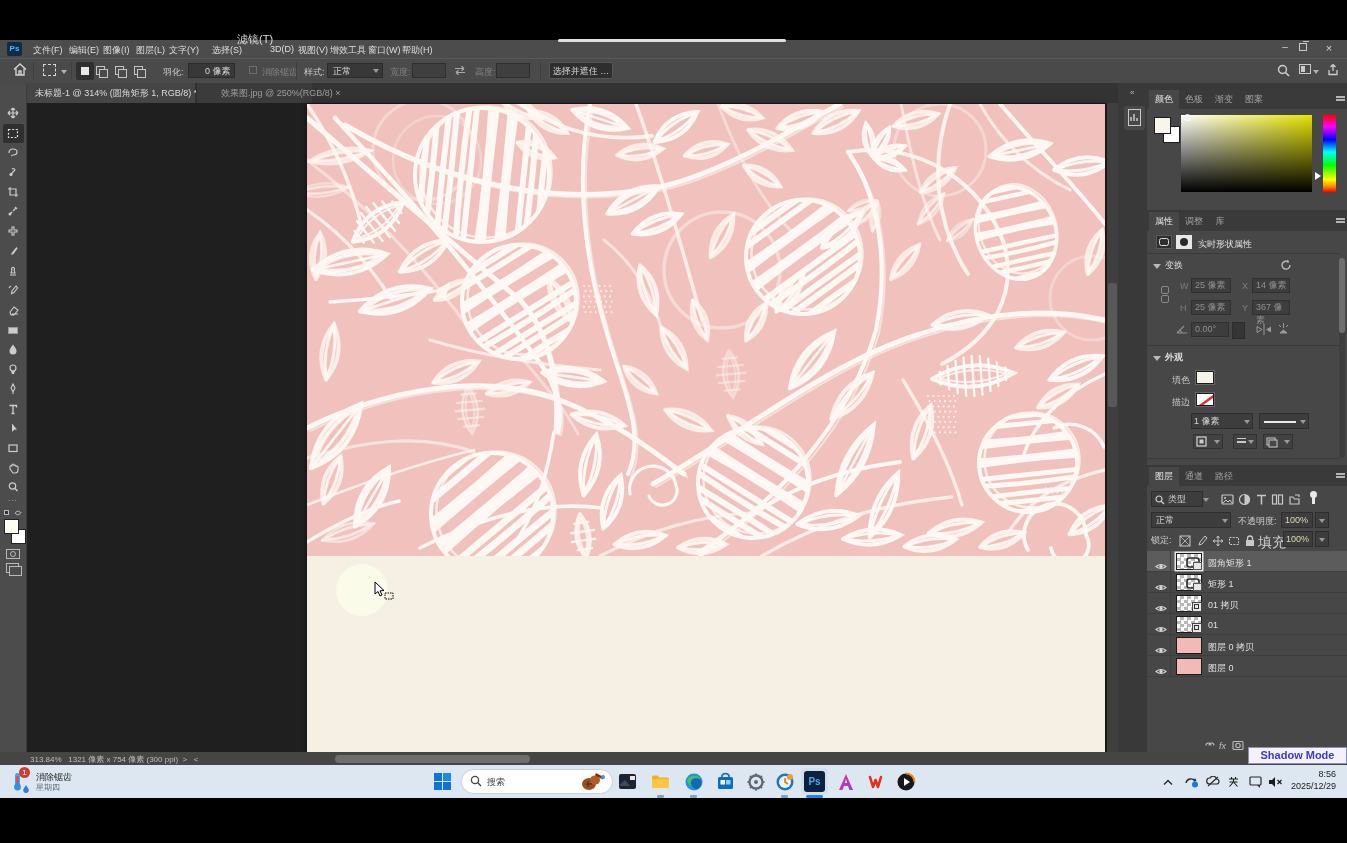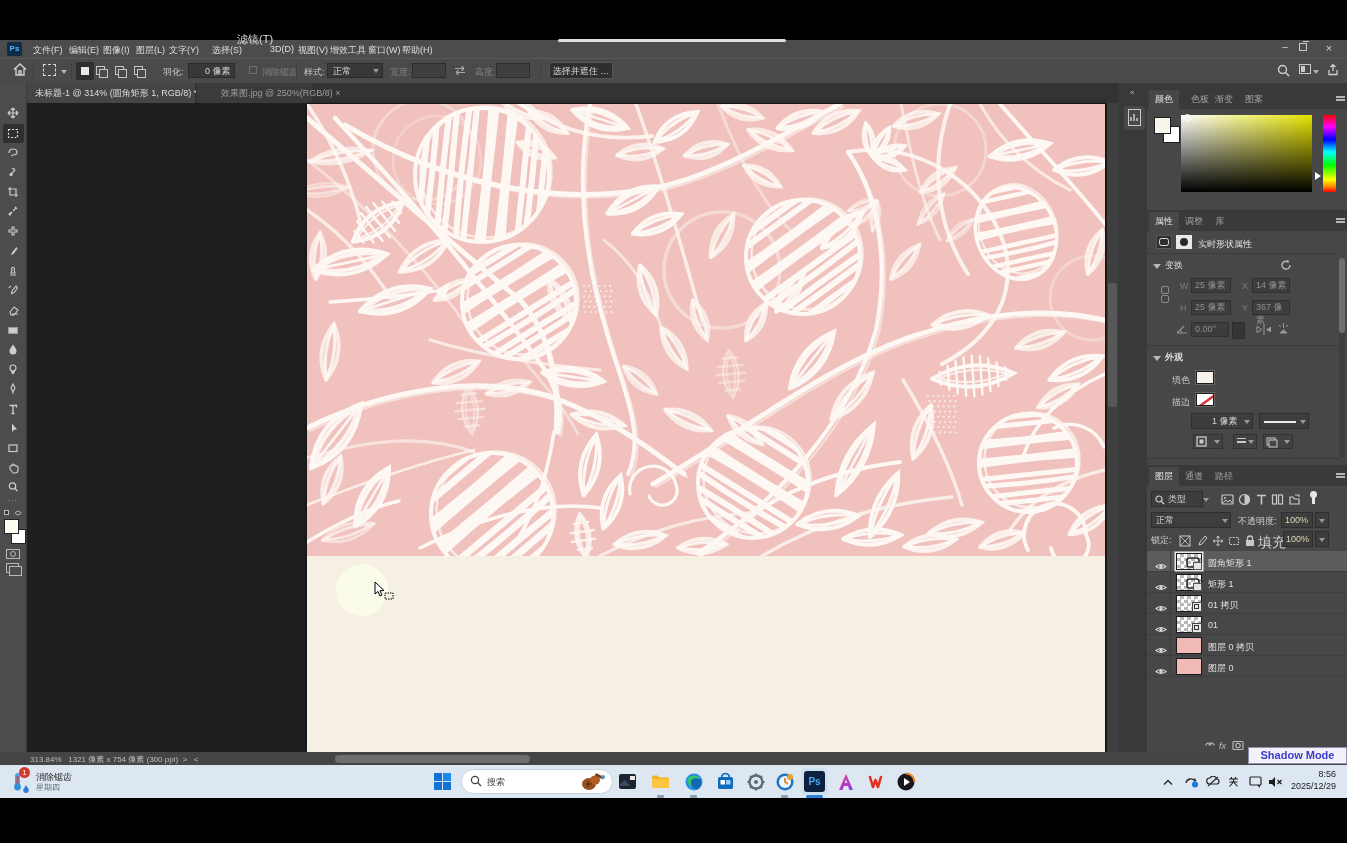--- a/index.html
+++ b/index.html
@@ -860,21 +860,21 @@
 <div class="a" style="left:1108px;top:283px;width:9px;height:124px;background:#585858;border-radius:2px"></div>
 <div class="a" style="left:1130px;top:88px;font-size:8px;color:#b9b9b9">«</div>
 <div class="a" style="left:1124px;top:106px;width:21px;height:24px;background:#484848;border-radius:3px"></div>
 <svg class="a" style="left:1128px;top:109px" width="13" height="17" viewBox="0 0 13 17">
       <rect x="0.5" y="0.5" width="12" height="16" fill="none" stroke="#c9c9c9"></rect>
       <path d="M3 12 v-4 M6 12 v-7 M9 12 v-3" stroke="#c9c9c9" stroke-width="1.5"></path>
     </svg>
 <div class="a" style="left:1147px;top:90px;width:200px;height:120px;background:#474747"></div>
 <div class="a" style="left:1147px;top:90px;width:200px;height:19px;background:#3a3a3a"></div>
 <div class="a" style="left:1149px;top:90px;width:30px;height:19px;background:#474747;color:#e3e3e3;font-size:9px;text-align:center;line-height:19px">颜色</div>
-<div class="a" style="left:1179px;top:90px;width:30px;height:19px;color:#a2a2a2;font-size:9px;text-align:right;line-height:19px">色板</div>
+<div class="a" style="left:1179px;top:90px;width:30px;height:19px;color:#a2a2a2;font-size:9px;text-align:center;line-height:19px">色板</div>
 <div class="a" style="left:1209px;top:90px;width:30px;height:19px;color:#a2a2a2;font-size:9px;text-align:center;line-height:19px">渐变</div>
 <div class="a" style="left:1239px;top:90px;width:30px;height:19px;color:#a2a2a2;font-size:9px;text-align:center;line-height:19px">图案</div>
 <div class="a" style="left:1336px;top:96px;width:9px;height:2px;background:#b5b5b5;box-shadow:0 3px 0 #b5b5b5"></div>
 <div class="a" style="left:1154px;top:117px;width:17px;height:17px;background:#f8f6ea;border:1px solid #1d1d1d;z-index:3"></div>
 <div class="a" style="left:1163px;top:126px;width:17px;height:17px;background:#fff;border:1px solid #1d1d1d;z-index:2"></div>
 <div class="a" style="left:1181px;top:115px;width:131px;height:77px;background:linear-gradient(to bottom,rgba(0,0,0,0),#000),linear-gradient(to right,#fff,#e5e200)"></div>
 <div class="a" style="left:1184px;top:114px;width:7px;height:7px;border:1.5px solid #fff;border-radius:50%;z-index:3"></div>
 <div class="a" style="left:1323px;top:115px;width:13px;height:77px;background:linear-gradient(to bottom,#f00 0%,#f0f 15%,#00f 32%,#0ff 48%,#0f0 65%,#ff0 84%,#f80 93%,#f00 100%)"></div>
 <div class="a" style="left:1315px;top:172px;width:0;height:0;border-top:4px solid transparent;border-bottom:4px solid transparent;border-left:6px solid #fff"></div>
 <div class="a" style="left:1147px;top:212px;width:200px;height:253px;background:#474747"></div>
@@ -922,21 +922,21 @@
     </svg>
 <div class="a" style="left:1147px;top:345px;width:192px;height:1px;background:#3a3a3a"></div>
 <div class="a" style="left:1153px;top:356px;width:0;height:0;border-left:4px solid transparent;border-right:4px solid transparent;border-top:5px solid #b9b9b9"></div>
 <div class="a" style="left:1165px;top:351px;font-size:9px;color:#dcdcdc;font-weight:bold">外观</div>
 <div class="a" style="left:1172px;top:374px;font-size:9px;color:#c9c9c9">填色</div>
 <div class="a" style="left:1196px;top:371px;width:18px;height:13px;background:#f6f2e6;border:1px solid #1c1c1c;box-shadow:0 0 0 1px #666"></div>
 <div class="a" style="left:1172px;top:396px;font-size:9px;color:#c9c9c9">描边</div>
 <div class="a" style="left:1196px;top:393px;width:18px;height:13px;background:#fff;border:1px solid #1c1c1c;box-shadow:0 0 0 1px #666;overflow:hidden"><svg width="18" height="13">
         <path d="M0 13 L18 0" stroke="#d33" stroke-width="2.5"></path>
       </svg></div>
-<div class="a" style="left:1191px;top:413px;width:62px;height:16px;background:#3d3d3d;border:1px solid #2e2e2e;font-size:9px;color:#d5d5d5;line-height:14px;padding-left:20px">1 像素</div>
+<div class="a" style="left:1191px;top:413px;width:62px;height:16px;background:#3d3d3d;border:1px solid #2e2e2e;font-size:9px;color:#d5d5d5;line-height:14px;padding-left:2px">1 像素</div>
 <div class="a" style="left:1244px;top:420px;width:0;height:0;border-left:3px solid transparent;border-right:3px solid transparent;border-top:4px solid #9a9a9a"></div>
 <div class="a" style="left:1259px;top:413px;width:50px;height:16px;background:#3d3d3d;border:1px solid #2e2e2e">
       <div class="a" style="left:4px;top:7px;width:32px;height:2px;background:#e8e8e8"></div>
     </div>
 <div class="a" style="left:1300px;top:420px;width:0;height:0;border-left:3px solid transparent;border-right:3px solid transparent;border-top:4px solid #9a9a9a"></div>
 <div class="a" style="left:1193px;top:434px;width:30px;height:15px;background:#424242;border:1px solid #323232"></div>
 <svg class="a" style="left:1195px;top:435px" width="13" height="13" viewBox="0 0 13 13">
       <rect x="2" y="2" width="9" height="9" fill="none" stroke="#c9c9c9" stroke-width="1.3"></rect>
       <rect x="4.5" y="4.5" width="4" height="4" fill="#c9c9c9"></rect>
     </svg>

